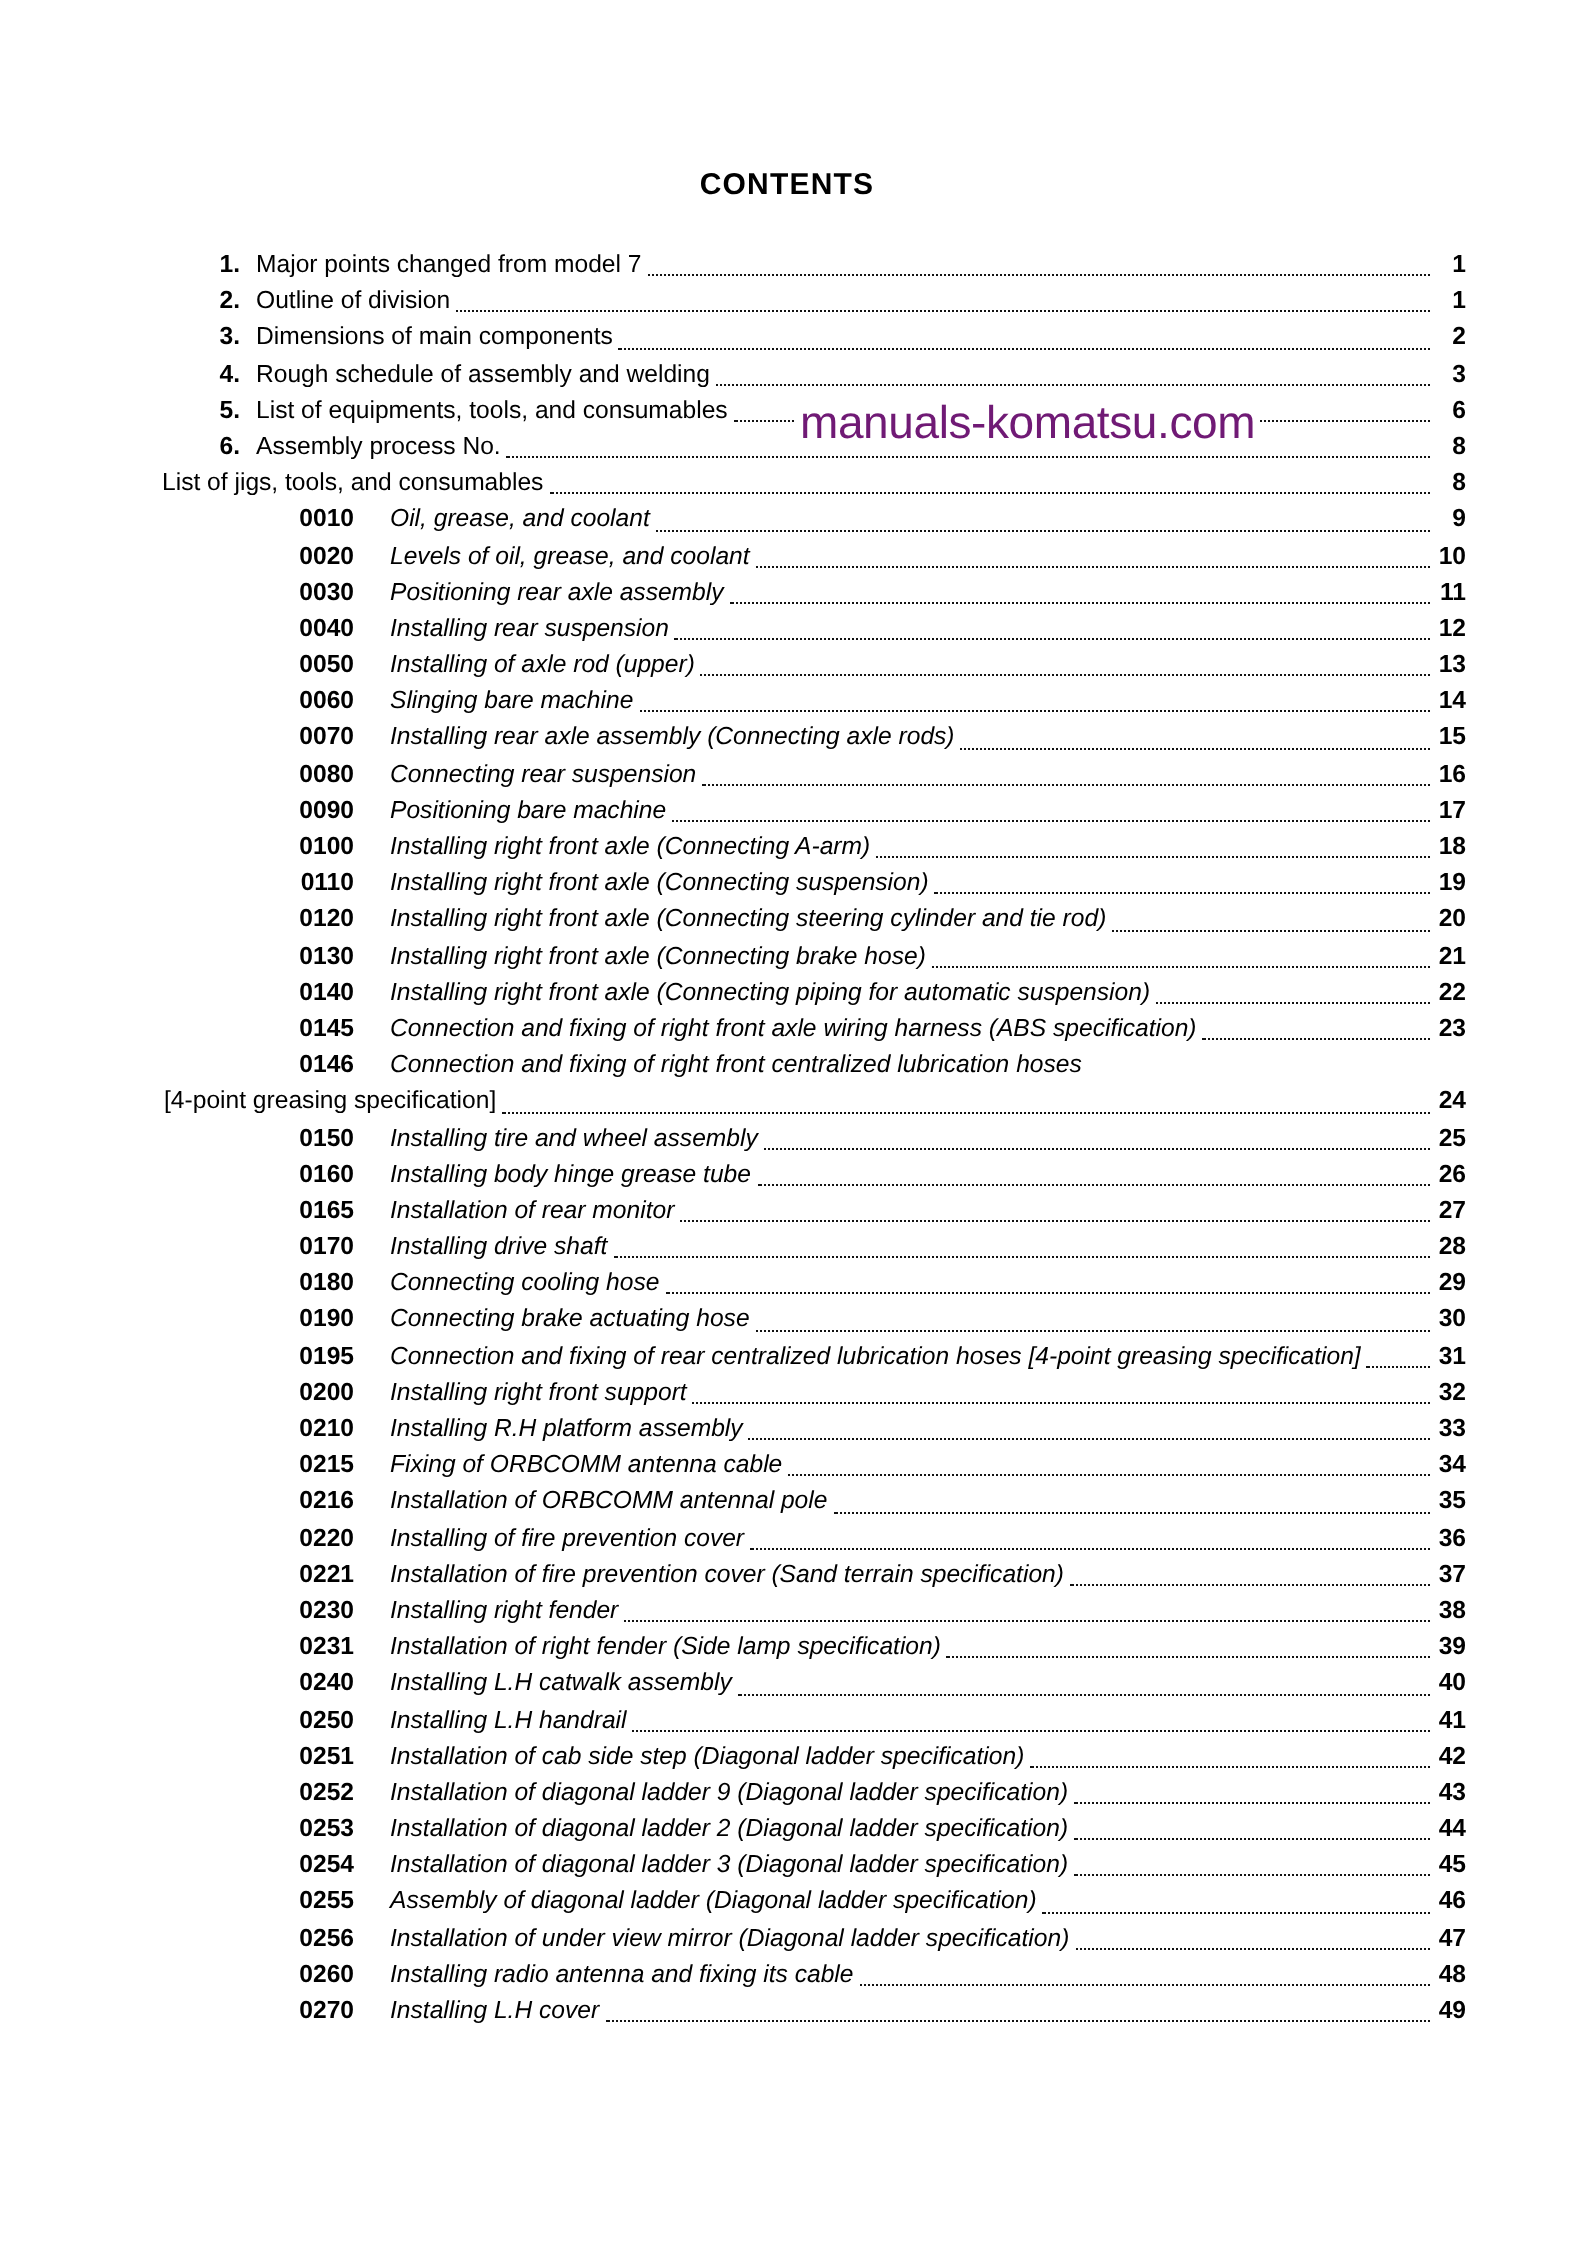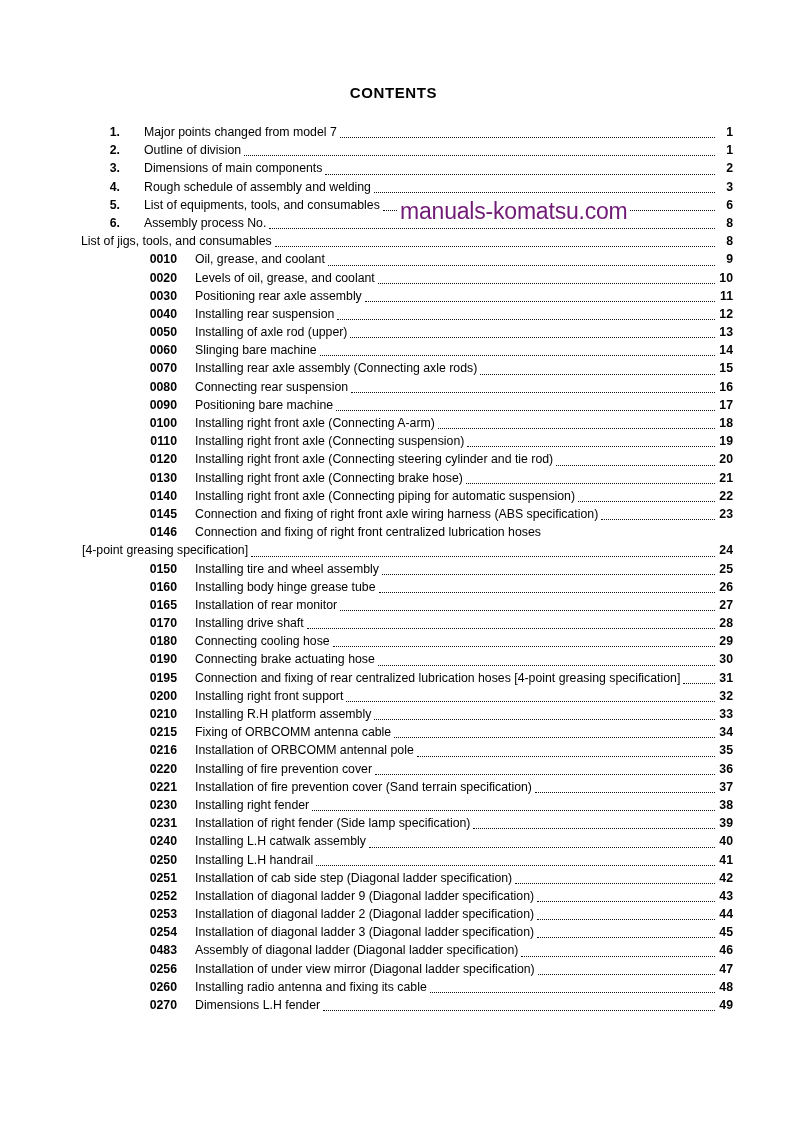--- a/index.html
+++ b/index.html
@@ -62,33 +62,33 @@
     flex: 0 0 auto;
     text-align: right;
     font-weight: bold;
   }
 
   
   .lvl1 .num {
     width: 27px;      
     margin-left: 93px;
   }
-  .lvl1 .label { margin-left: 24px; }
+  .lvl1 .label { margin-left: 8px; }
 
   
   .lvl2-plain .label { margin-left: 81px; }
 
   
   .lvl2 .num {
     width: 36px;
     margin-left: 141px;
     text-align: right;
     font-weight: bold;
   }
-  .lvl2 .label { margin-left: 18px; }
+  .lvl2 .label { margin-left: 18px; font-style: italic; }
 
   
   .cont .label { margin-left: 82px; }
 
   .label {
     flex: 0 0 auto;
   }
 
   .leader {
     flex: 1 1 auto;
@@ -495,21 +495,21 @@
       <div class="row lvl2">
         <div class="line">
           <span class="num">0254</span>
           <span class="label">Installation of diagonal ladder 3 (Diagonal ladder specification)</span>
           <span class="leader"></span>
           <span class="page">45</span>
         </div>
       </div>
       <div class="row lvl2">
         <div class="line">
-          <span class="num">0483</span>
+          <span class="num">0255</span>
           <span class="label">Assembly of diagonal ladder (Diagonal ladder specification)</span>
           <span class="leader"></span>
           <span class="page">46</span>
         </div>
       </div>
       <div class="row lvl2">
         <div class="line">
           <span class="num">0256</span>
           <span class="label">Installation of under view mirror (Diagonal ladder specification)</span>
           <span class="leader"></span>
@@ -520,21 +520,21 @@
         <div class="line">
           <span class="num">0260</span>
           <span class="label">Installing radio antenna and fixing its cable</span>
           <span class="leader"></span>
           <span class="page">48</span>
         </div>
       </div>
       <div class="row lvl2">
         <div class="line">
           <span class="num">0270</span>
-          <span class="label">Dimensions L.H fender</span>
+          <span class="label">Installing L.H cover</span>
           <span class="leader"></span>
           <span class="page">49</span>
         </div>
       </div>
     </div>
 
   <div class="watermark">manuals-komatsu.com</div>
 
 </div>
 

